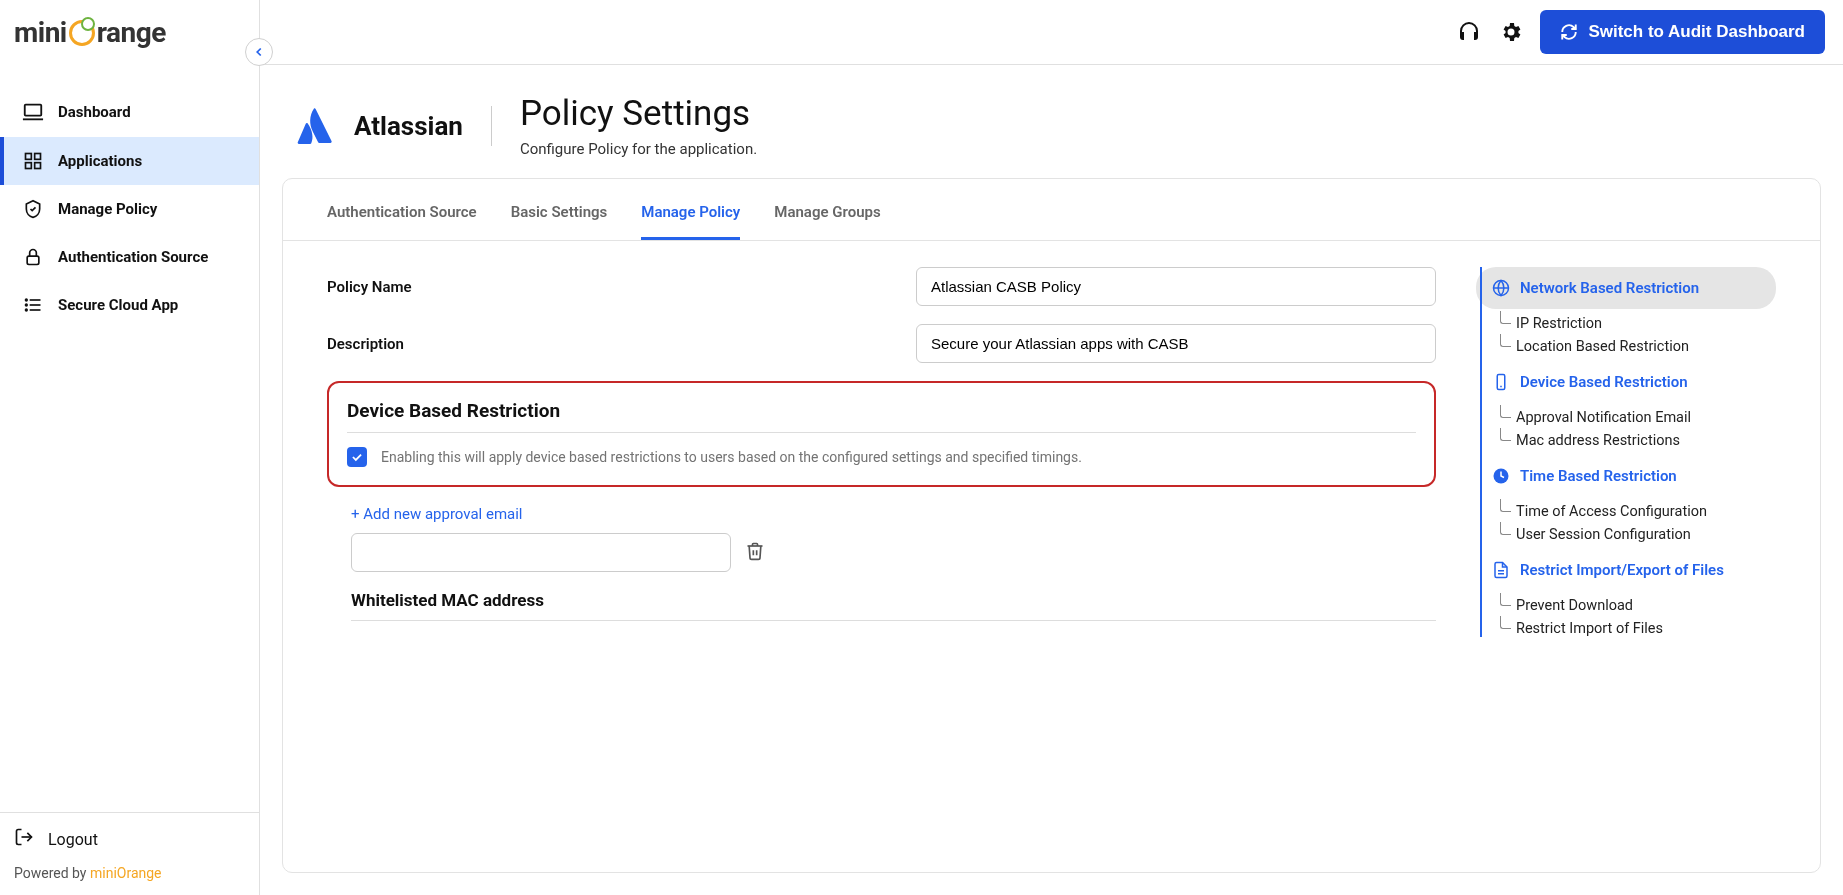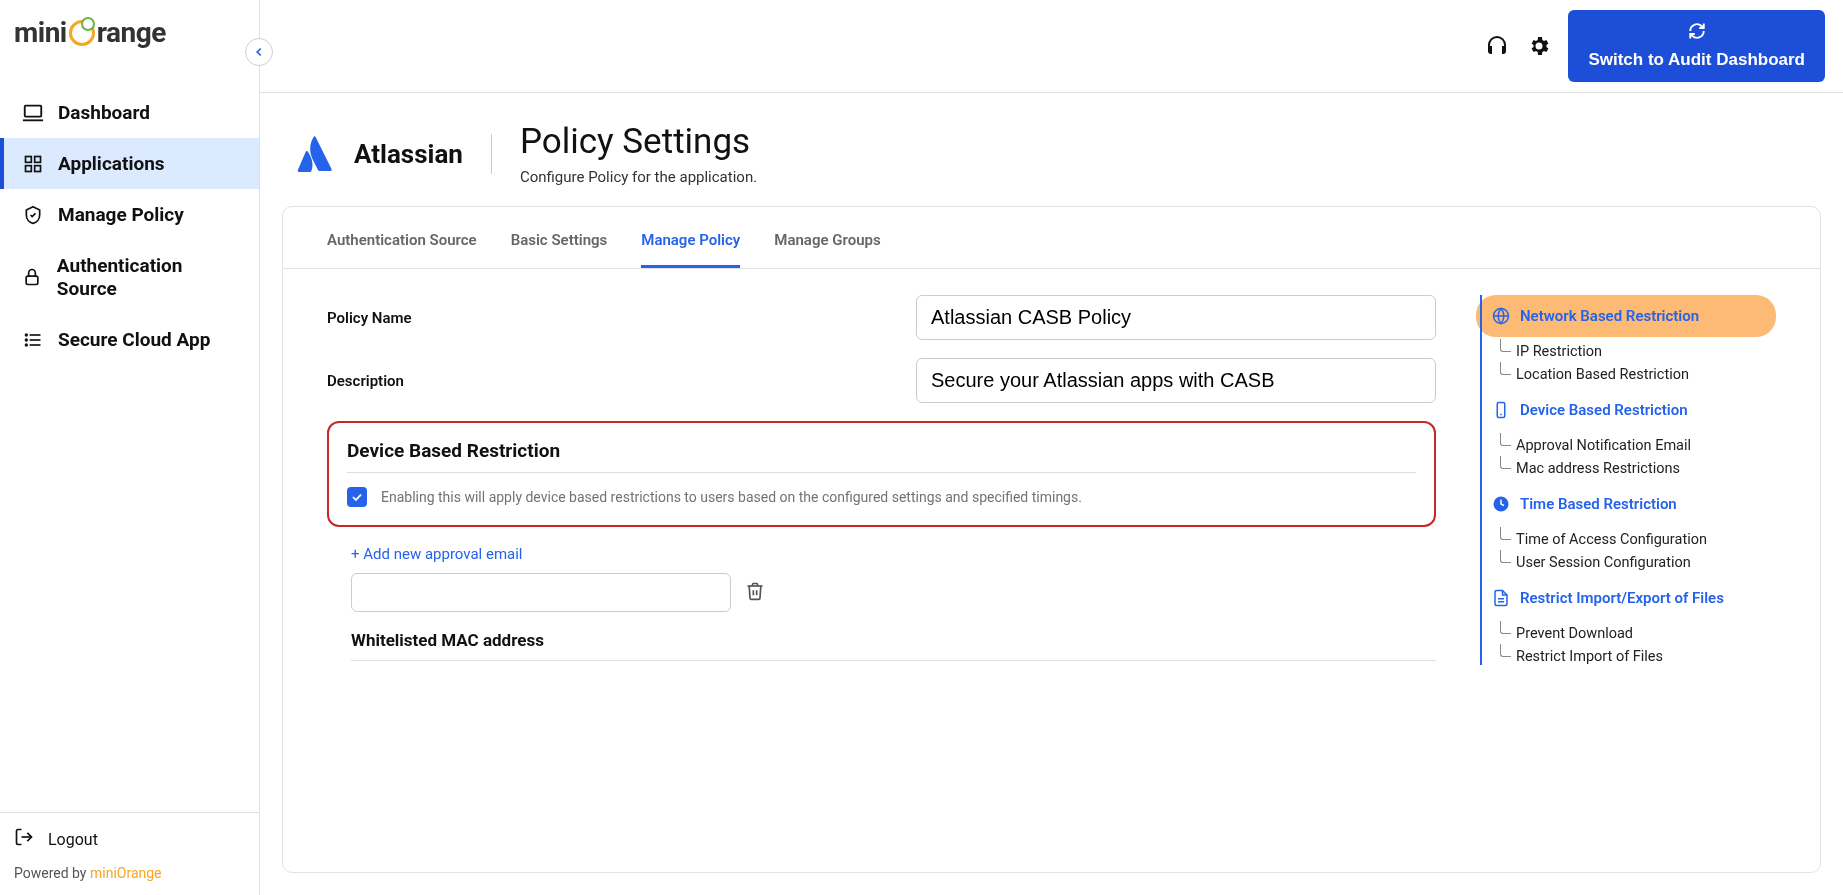--- a/index.html
+++ b/index.html
@@ -10,56 +10,56 @@
 
 .sidebar { width: 260px; border-right: 1px solid #e0e0e0; display: flex; flex-direction: column; position: relative; }
 .logo-area { padding: 16px 14px 18px; }
 .logo { display: flex; align-items: center; font-weight: 700; font-size: 28px; letter-spacing: -0.5px; color: #333; }
 .logo .o-ring { display: inline-block; width: 26px; height: 26px; border: 3px solid #f5a623; border-radius: 50%; position: relative; margin: 0 2px; }
 .logo .o-ring::before { content: ""; position: absolute; top: -6px; left: 9px; width: 10px; height: 10px; border: 2px solid #6db33f; border-radius: 50%; background: #fff; }
 .collapse-btn { position: absolute; right: -14px; top: 38px; width: 28px; height: 28px; border: 1px solid #d0d0d0; border-radius: 50%; background: #fff; display: flex; align-items: center; justify-content: center; cursor: pointer; }
 .collapse-btn svg { stroke: #2563eb; }
 
 .nav { flex: 1; padding-top: 20px; overflow-y: auto; }
-.nav-item { display: flex; align-items: center; gap: 14px; padding: 14px 22px; font-size: 19px; font-weight: 700; color: #111; cursor: pointer; }
+.nav-item { display: flex; align-items: center; gap: 14px; padding: 14px 22px; font-size: 15px; font-weight: 700; color: #111; cursor: pointer; }
 .nav-item.active { background: #dbeafe; border-left: 4px solid #1d4ed8; padding-left: 18px; }
 .nav-item .nav-icon { width: 22px; display: flex; justify-content: center; }
 
 .sidebar-footer { border-top: 1px solid #e0e0e0; padding: 0; }
 .logout-item { display: flex; align-items: center; gap: 14px; padding: 14px 14px; font-size: 16px; cursor: pointer; }
 .powered { padding: 0 14px 14px; font-size: 14px; color: #555; }
 .powered a { color: #f5a623; text-decoration: none; }
 
 
 .main { flex: 1; display: flex; flex-direction: column; overflow: hidden; }
 
 .topbar { display: flex; justify-content: flex-end; align-items: center; gap: 16px; padding: 10px 18px; border-bottom: 1px solid #e0e0e0; }
 .topbar-icon { width: 26px; height: 26px; display: flex; align-items: center; justify-content: center; cursor: pointer; }
-.switch-btn { background: #1d4ed8; color: #fff; border: none; border-radius: 6px; padding: 12px 20px; font-size: 17px; font-weight: 700; display: flex; align-items: center; gap: 10px; cursor: pointer; flex-direction: column; }
+.switch-btn { background: #1d4ed8; color: #fff; border: none; border-radius: 6px; padding: 12px 20px; font-size: 17px; font-weight: 700; display: flex; align-items: center; gap: 10px; cursor: pointer; }
 
 .header-section { display: flex; align-items: center; gap: 28px; padding: 28px 34px 20px; }
 .app-ident { display: flex; align-items: center; gap: 20px; padding-right: 28px; border-right: 1px solid #ccc; }
 .atlassian-logo { width: 40px; height: 40px; }
 .app-ident-name { font-size: 26px; font-weight: 700; }
 .header-titles h1 { font-size: 35px; font-weight: 400; margin-bottom: 6px; }
 .header-titles p { font-size: 15px; color: #333; }
 
 .content-card { margin: 0 22px 22px; border: 1px solid #e3e3e3; border-radius: 10px; padding: 0; flex: 1; overflow: hidden; display: flex; flex-direction: column; }
 
 .tabs { display: flex; gap: 34px; padding: 24px 44px 0; border-bottom: 1px solid #e3e3e3; }
 .tab { padding-bottom: 16px; font-size: 15px; font-weight: 600; color: #666; cursor: pointer; border-bottom: 3px solid transparent; }
 .tab.active { color: #2563eb; border-bottom-color: #2563eb; }
 
 .form-body { display: flex; gap: 40px; padding: 26px 44px; overflow: hidden; flex: 1; }
 .form-left { flex: 1; min-width: 0; overflow-y: auto; position: relative; }
 .form-right { width: 300px; }
 
 .form-row { display: flex; align-items: center; margin-bottom: 18px; justify-content: space-between; }
 .form-row label { width: 210px; font-size: 15px; font-weight: 600; }
-.form-row input[type=text] { flex: 0 0 520px; padding: 10px 14px; border: 1px solid #ccc; border-radius: 6px; font-size: 20px; }
+.form-row input[type=text] { flex: 0 0 520px; padding: 10px 14px; border: 1px solid #ccc; border-radius: 6px; font-size: 15px; }
 
 .device-block { border: 2px solid #c62828; border-radius: 12px; padding: 16px 18px 18px; margin-top: 10px; }
 .device-title { font-size: 19px; font-weight: 700; }
 .device-hr { border: none; border-top: 1px solid #ddd; margin: 10px 0 14px; }
 .check-row { display: flex; align-items: center; gap: 14px; }
 .chk { width: 20px; height: 20px; border-radius: 4px; display: flex; align-items: center; justify-content: center; }
 .chk.checked { background: #2563eb; }
 .chk.unchecked { border: 2px solid #555; background: #fff; }
 .chk svg { stroke: #fff; }
 .check-row span { font-size: 14px; color: #737373; }
@@ -67,21 +67,21 @@
 .sec { margin-top: 18px; padding-left: 24px; }
 .sec h3 { font-size: 17px; font-weight: 700; margin-bottom: 10px; }
 .add-link { color: #2563eb; font-size: 15px; font-weight: 400; cursor: pointer; }
 .email-row { display: flex; align-items: center; gap: 14px; margin-top: 10px; }
 .email-row input { width: 380px; padding: 10px 12px; border: 1px solid #ccc; border-radius: 6px; font-size: 15px; }
 .trash { cursor: pointer; }
 .sec-hr { border: none; border-top: 1px solid #ddd; margin: 10px 0; }
 
 
 .rsec-head { display: flex; align-items: center; gap: 10px; padding: 12px 16px; border-radius: 20px; font-size: 15px; font-weight: 600; color: #2563eb; cursor: pointer; }
-.rsec-head.active-bg { background: #fdba74; }
+.rsec-head.active-bg { background: #e5e5e5; }
 .rsec-head svg { flex-shrink: 0; }
 .rsub { padding-left: 40px; font-size: 14.5px; color: #222; margin: 6px 0; position: relative; cursor: pointer; }
 .rsub::before { content: ""; position: absolute; left: 24px; top: -4px; width: 10px; height: 12px; border-left: 1px solid #888; border-bottom: 1px solid #888; border-bottom-left-radius: 3px; }
 .rsec { margin-bottom: 8px; position: relative; }
 .rsec::before { content: ""; position: absolute; left: 4px; top: 0; bottom: 0; width: 2px; background: #2563eb; }
 
 
 .form-left::-webkit-scrollbar { width: 8px; }
 .form-left::-webkit-scrollbar-thumb { background: #ccc; border-radius: 4px; }
 </style>

